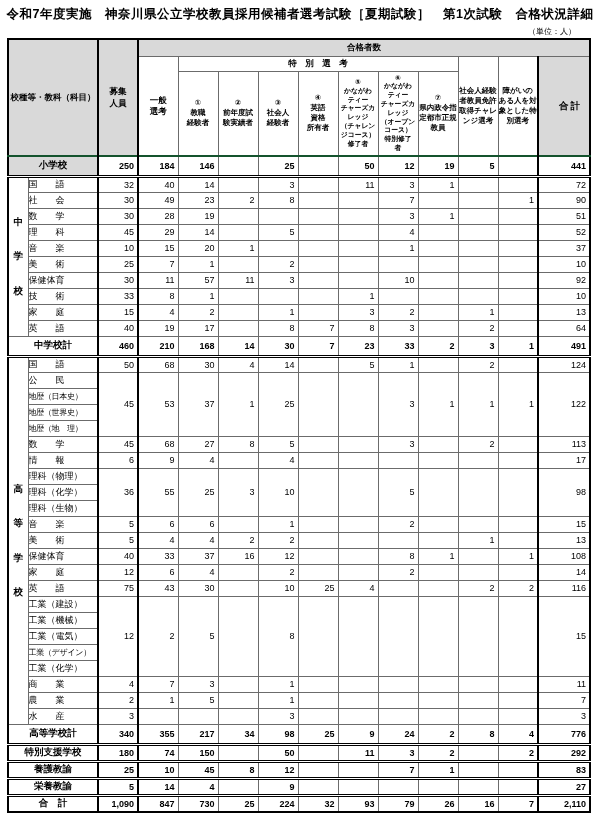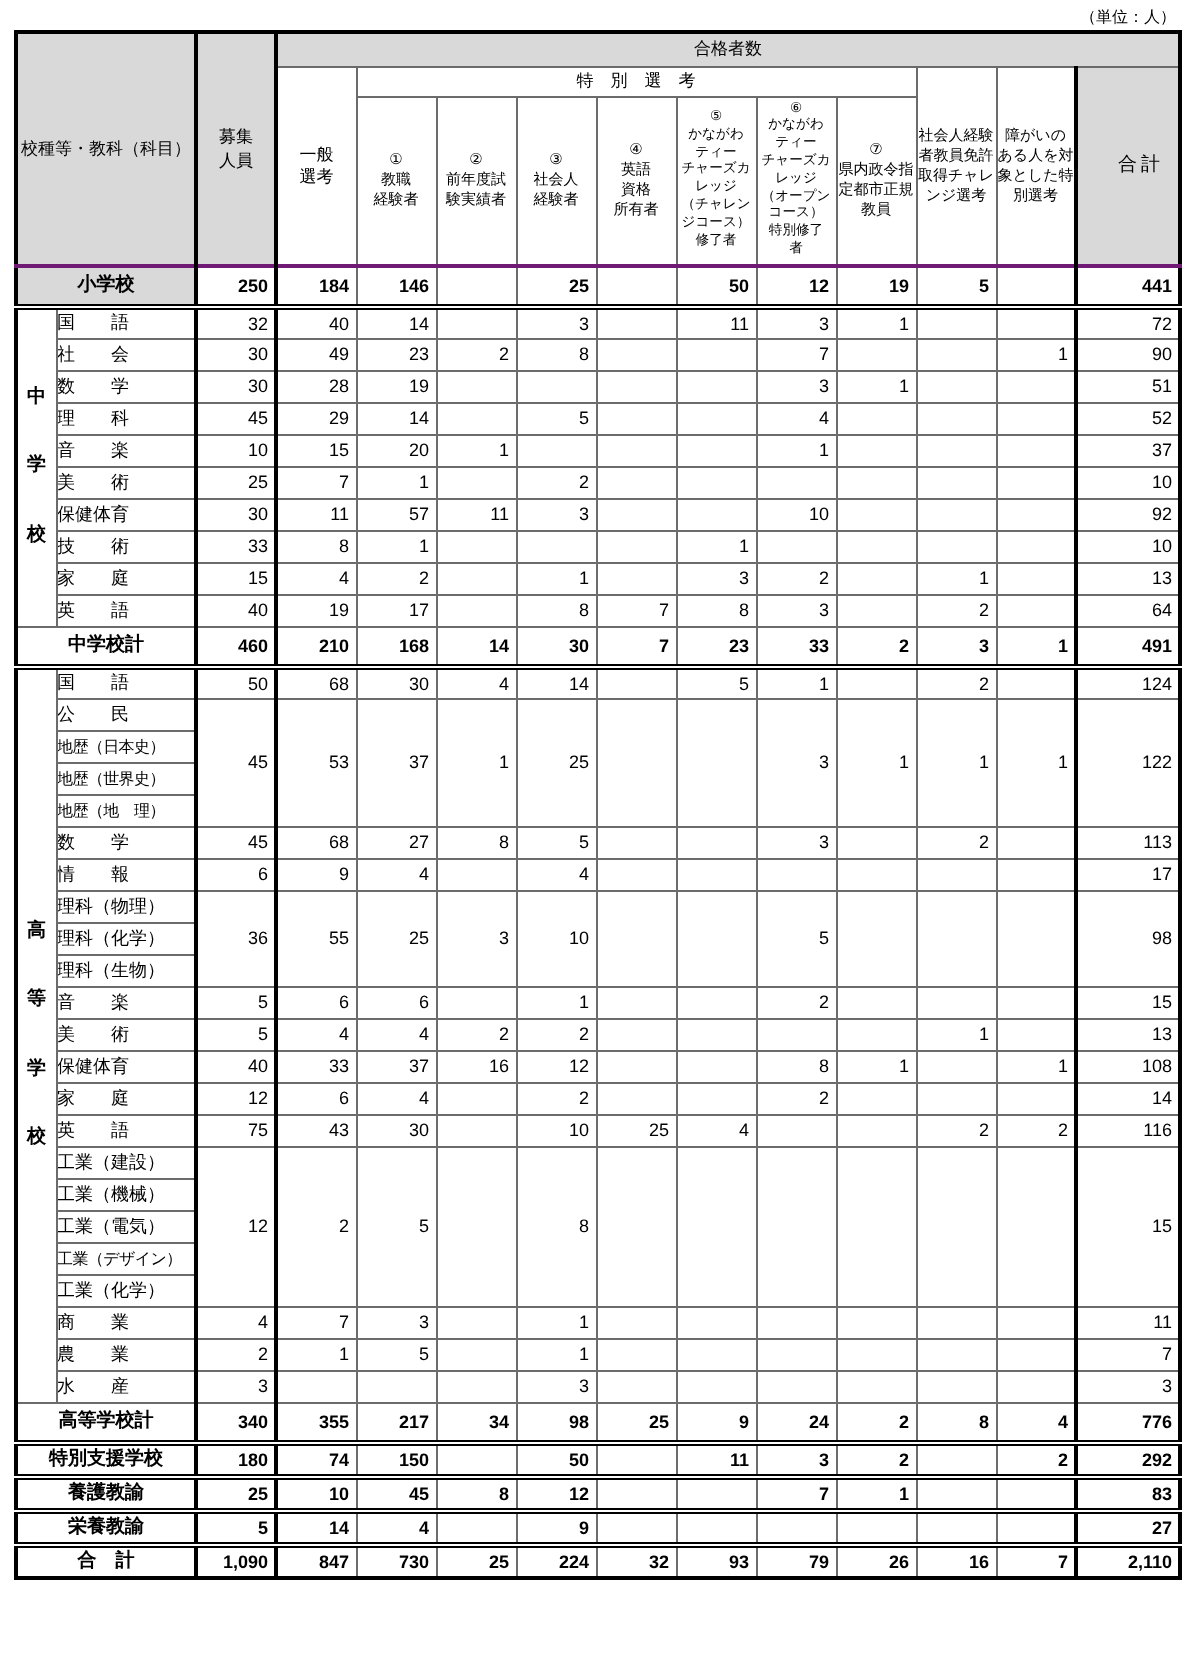--- a/index.html
+++ b/index.html
@@ -7,58 +7,59 @@
   body {
     width:600px; height:838px;
     font-family:"Liberation Sans","DejaVu Sans",sans-serif;
     color:#000;
   }
   .page { position:relative; width:600px; height:838px; overflow:hidden; }
   .title {
     padding-top:6px; text-align:center;
     font-size:12.5px; font-weight:bold; letter-spacing:.5px;
   }
-  .unit { text-align:right; font-size:8px; padding-right:12px; margin-top:3px; margin-bottom:1px; }
+  .unit { text-align:right; font-size:8px; padding-right:24px; margin-top:3px; margin-bottom:1px; }
   table {
     border-collapse:collapse; table-layout:fixed;
     margin-left:7px; border:2px solid #000;
   }
   th, td { border:1px solid #6b6b6b; overflow:hidden; vertical-align:middle; }
   thead th {
-    font-weight:normal; text-align:center; white-space:pre-line;
+    font-weight:bold; text-align:center; white-space:pre-line;
     font-size:8.5px; line-height:1.3; background:#fff;
   }
   .gray { background:#d9d9d9 !important; }
   .hrow1 { height:17px; }
   .hrow2 { height:15px; }
   .hrow3 { height:85px; }
   .sh { font-size:7.5px; line-height:1.35; }
   .sh-xs { font-size:6.8px; line-height:1.3; }
   .br2 { border-right:2px solid #000 !important; }
   .bl2 { border-left:2px solid #000 !important; }
-  tbody tr:first-child td { border-top:2px solid #701a75; }
+  tbody tr:first-child td { border-top:2px solid #14532d; }
   tbody tr.sep td { border-top:3px double #000; }
   tbody tr.r   { height:16px; }
   tbody tr.sum { height:20px; }
   tbody tr.bot { height:17px; }
   td.num { text-align:right; padding-right:3px; font-size:9px; white-space:nowrap; }
   td.lbl { text-align:left; font-size:9px; white-space:pre-line; }
   td.lbl.small { font-size:8px; letter-spacing:-0.3px;margin-left:39px; }
   td.lbl-span { text-align:center; font-size:9.5px; white-space:pre-line; }
   tr.sum td { font-weight:bold; }
   td.vlbl {
     text-align:center; font-weight:bold; font-size:9.5px;
     white-space:pre-line; line-height:3.6; vertical-align:middle;
   }
   .total-head { font-size:9.5px; letter-spacing:2px;padding-left:13px; }
 </style>
 </head>
 <body>
 
 <div class="page">
+  <div class="title">令和7年度実施　神奈川県公立学校教員採用候補者選考試験［夏期試験］　第1次試験　合格状況詳細</div>
   <div class="unit">（単位：人）</div>
 
   <table>
     <colgroup>
       <col style="width:20px">
         <col style="width:70px">
       <col style="width:40px">
         <col style="width:40px">
         <col style="width:40px">
       <col style="width:40px">

